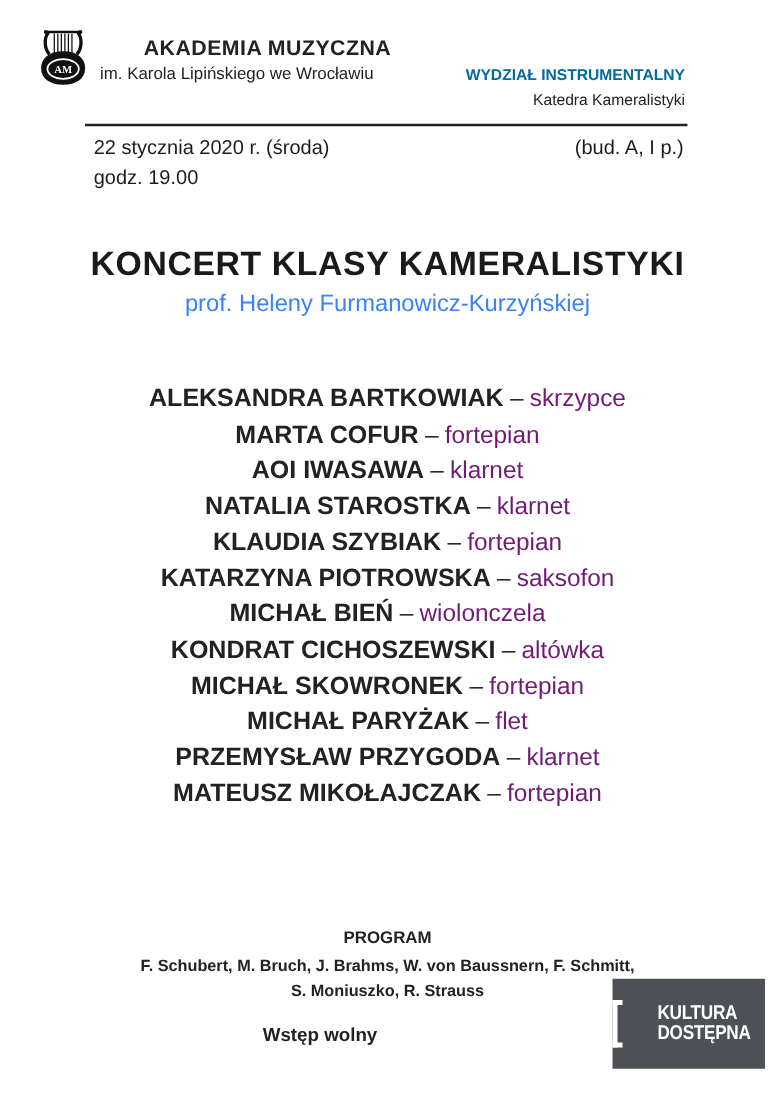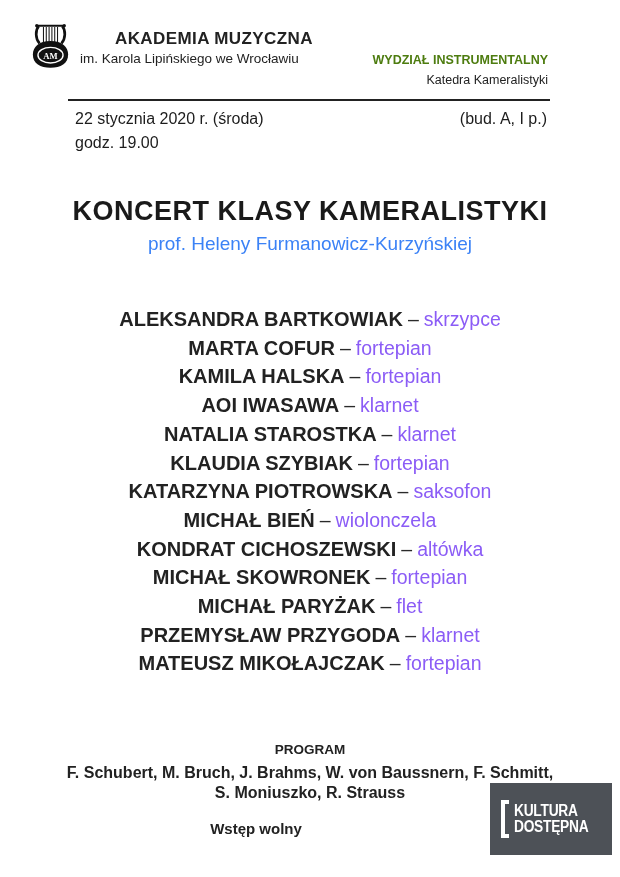--- a/index.html
+++ b/index.html
@@ -10,42 +10,42 @@
     font-family:"Liberation Sans", sans-serif;
     color:#1e1e1e;
     overflow:hidden;
   }
   
   .logo{position:absolute;left:27px;top:21px;width:47px;height:48px;}
   .brand{position:absolute;left:80px;top:30px;line-height:1.1;}
   .brand-line1{font-size:17px;font-weight:700;letter-spacing:0.4px;color:#222;margin-left:35px;}
   .brand-line2{font-size:13.5px;font-weight:400;margin-top:3px;color:#222;}
   .dept{position:absolute;right:72px;top:54px;text-align:right;line-height:1.1;}
-  .dept-line1{font-size:12.5px;font-weight:700;color:#4d7c0f;}
+  .dept-line1{font-size:12.5px;font-weight:700;color:#0369a1;}
   .dept-line2{font-size:12.5px;font-weight:400;margin-top:6px;color:#222;}
   .rule{position:absolute;left:68px;top:99px;width:482px;height:2px;background:#222;}
   
   .info{position:absolute;left:75px;top:107px;width:472px;display:flex;justify-content:space-between;}
   .info-left{text-align:left;font-size:16px;line-height:24px;color:#1c1c1c;}
   .info-right{text-align:right;font-size:16px;line-height:24px;color:#1c1c1c;}
   
   .title{position:absolute;left:0;top:196px;width:620px;text-align:center;
          font-size:27px;font-weight:700;letter-spacing:0.5px;color:#1a1a1a;}
   .subtitle{position:absolute;left:0;top:233px;width:620px;text-align:center;
          font-size:19px;color:#3b82f6;}
   
   .performers{position:absolute;left:0;top:306px;width:620px;text-align:center;}
   .performer-row{line-height:26.7px;white-space:nowrap;}
   .p-name{font-size:20px;font-weight:700;color:#222;margin-top:19px;}
   .p-sep{font-size:19.5px;font-weight:400;color:#2a2a2a;margin:0 5px;}
-  .p-inst{font-size:19.5px;font-weight:400;color:#8b5cf6;}
+  .p-inst{font-size:19.5px;font-weight:400;color:#701a75;}
   
   .program{position:absolute;left:0;top:742px;width:620px;text-align:center;color:#222;}
   .program-heading{font-size:13.5px;font-weight:700;line-height:16px;margin-bottom:5px;}
-  .program-line{font-size:16px;font-weight:700;line-height:20px;}
+  .program-line{font-size:13px;font-weight:700;line-height:20px;}
   .admission{position:absolute;left:0;top:820px;width:512px;text-align:center;
          font-size:15px;font-weight:700;color:#222;}
   
   .kultura{position:absolute;left:490px;top:783px;width:122px;height:72px;
          display:flex;align-items:center;justify-content:center;gap:5px;}
   .bracket{width:8px;height:38px;border-left:4px solid #fff;
          border-top:4px solid #fff;border-bottom:4px solid #fff;box-sizing:border-box;}
   .kultura-text{display:flex;flex-direction:column;transform:scaleX(0.86);transform-origin:left center;}
   .kultura-line{font-size:16px;font-weight:700;line-height:16.5px;letter-spacing:-0.3px;color:#fff;}
 </style>
@@ -96,42 +96,41 @@
       <div>(bud. A, I p.)</div>
     </div>
   </div>
 
   <div class="title">KONCERT KLASY KAMERALISTYKI</div>
   <div class="subtitle">prof. Heleny Furmanowicz-Kurzyńskiej</div>
 
   <div class="performers">
     <div class="performer-row"><span class="p-name">ALEKSANDRA BARTKOWIAK</span><span class="p-sep">–</span><span class="p-inst">skrzypce</span></div>
     <div class="performer-row"><span class="p-name">MARTA COFUR</span><span class="p-sep">–</span><span class="p-inst">fortepian</span></div>
-    <div class="performer-row"><span class="p-name">KAMILA HALSKA</span><span class="p-sep">–</span><span class="p-inst">fortepian</span></div>
     <div class="performer-row"><span class="p-name">AOI IWASAWA</span><span class="p-sep">–</span><span class="p-inst">klarnet</span></div>
     <div class="performer-row"><span class="p-name">NATALIA STAROSTKA</span><span class="p-sep">–</span><span class="p-inst">klarnet</span></div>
     <div class="performer-row"><span class="p-name">KLAUDIA SZYBIAK</span><span class="p-sep">–</span><span class="p-inst">fortepian</span></div>
     <div class="performer-row"><span class="p-name">KATARZYNA PIOTROWSKA</span><span class="p-sep">–</span><span class="p-inst">saksofon</span></div>
     <div class="performer-row"><span class="p-name">MICHAŁ BIEŃ</span><span class="p-sep">–</span><span class="p-inst">wiolonczela</span></div>
     <div class="performer-row"><span class="p-name">KONDRAT CICHOSZEWSKI</span><span class="p-sep">–</span><span class="p-inst">altówka</span></div>
     <div class="performer-row"><span class="p-name">MICHAŁ SKOWRONEK</span><span class="p-sep">–</span><span class="p-inst">fortepian</span></div>
     <div class="performer-row"><span class="p-name">MICHAŁ PARYŻAK</span><span class="p-sep">–</span><span class="p-inst">flet</span></div>
     <div class="performer-row"><span class="p-name">PRZEMYSŁAW PRZYGODA</span><span class="p-sep">–</span><span class="p-inst">klarnet</span></div>
     <div class="performer-row"><span class="p-name">MATEUSZ MIKOŁAJCZAK</span><span class="p-sep">–</span><span class="p-inst">fortepian</span></div>
   </div>
 
   <div class="program">
     <div class="program-heading">PROGRAM</div>
     <div class="program-line">F. Schubert, M. Bruch, J. Brahms, W. von Baussnern, F. Schmitt,</div>
     <div class="program-line">S. Moniuszko, R. Strauss</div>
   </div>
 
   <div class="admission">Wstęp wolny</div>
 
-  <div class="kultura" style="background: rgb(77, 81, 87);">
+  <div class="kultura" style="background: rgb(77, 81, 87); justify-content: space-between;">
     <div class="bracket"></div>
     <div class="kultura-text">
       <div class="kultura-line">KULTURA</div>
       <div class="kultura-line">DOSTĘPNA</div>
     </div>
   </div>
 
 </div>
 
 </body></html>

